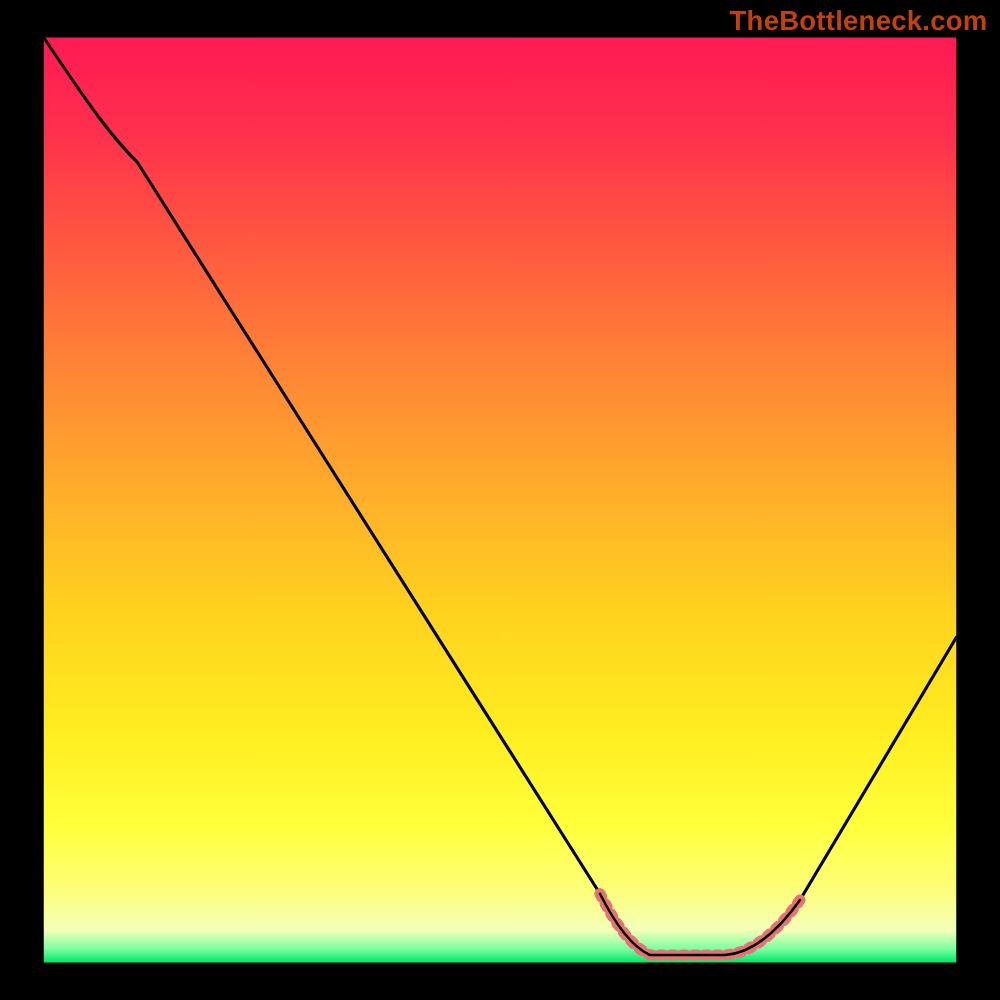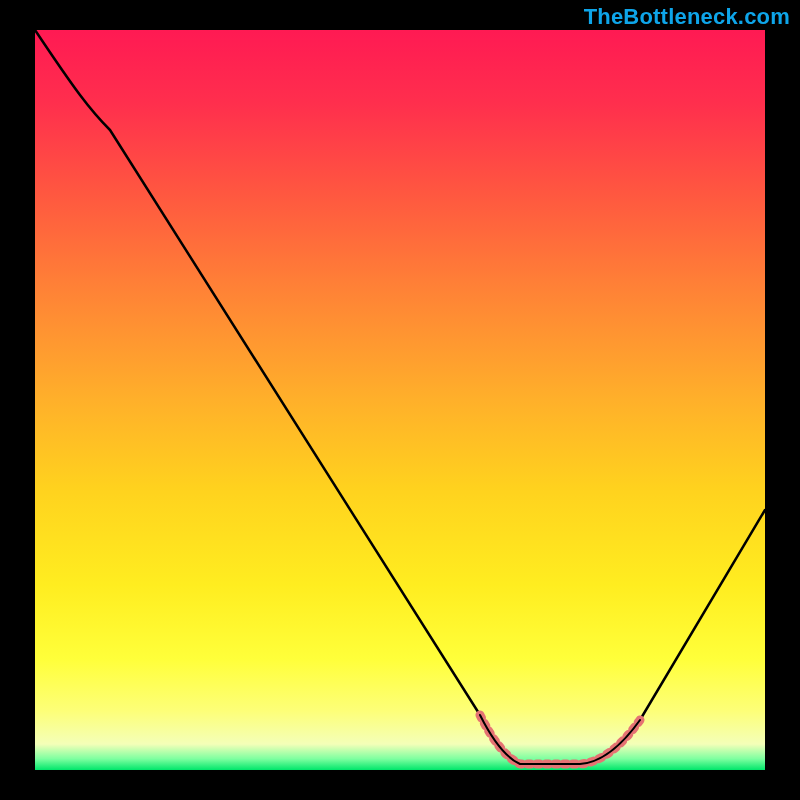--- a/index.html
+++ b/index.html
@@ -14,21 +14,21 @@
   .frame {
     position: relative;
     width: 800px;
     height: 800px;
     background: #000;
   }
   .watermark {
     position: absolute;
     top: 4px;
     right: 10px;
-    color: #0ea5e9;
+    color: #c2410c;
     font-size: 22px;
     font-weight: 600;
     letter-spacing: 0.2px;
     z-index: 10;
   }
   svg.chart {
     position: absolute;
     left: 0;
     top: 0;
   }

